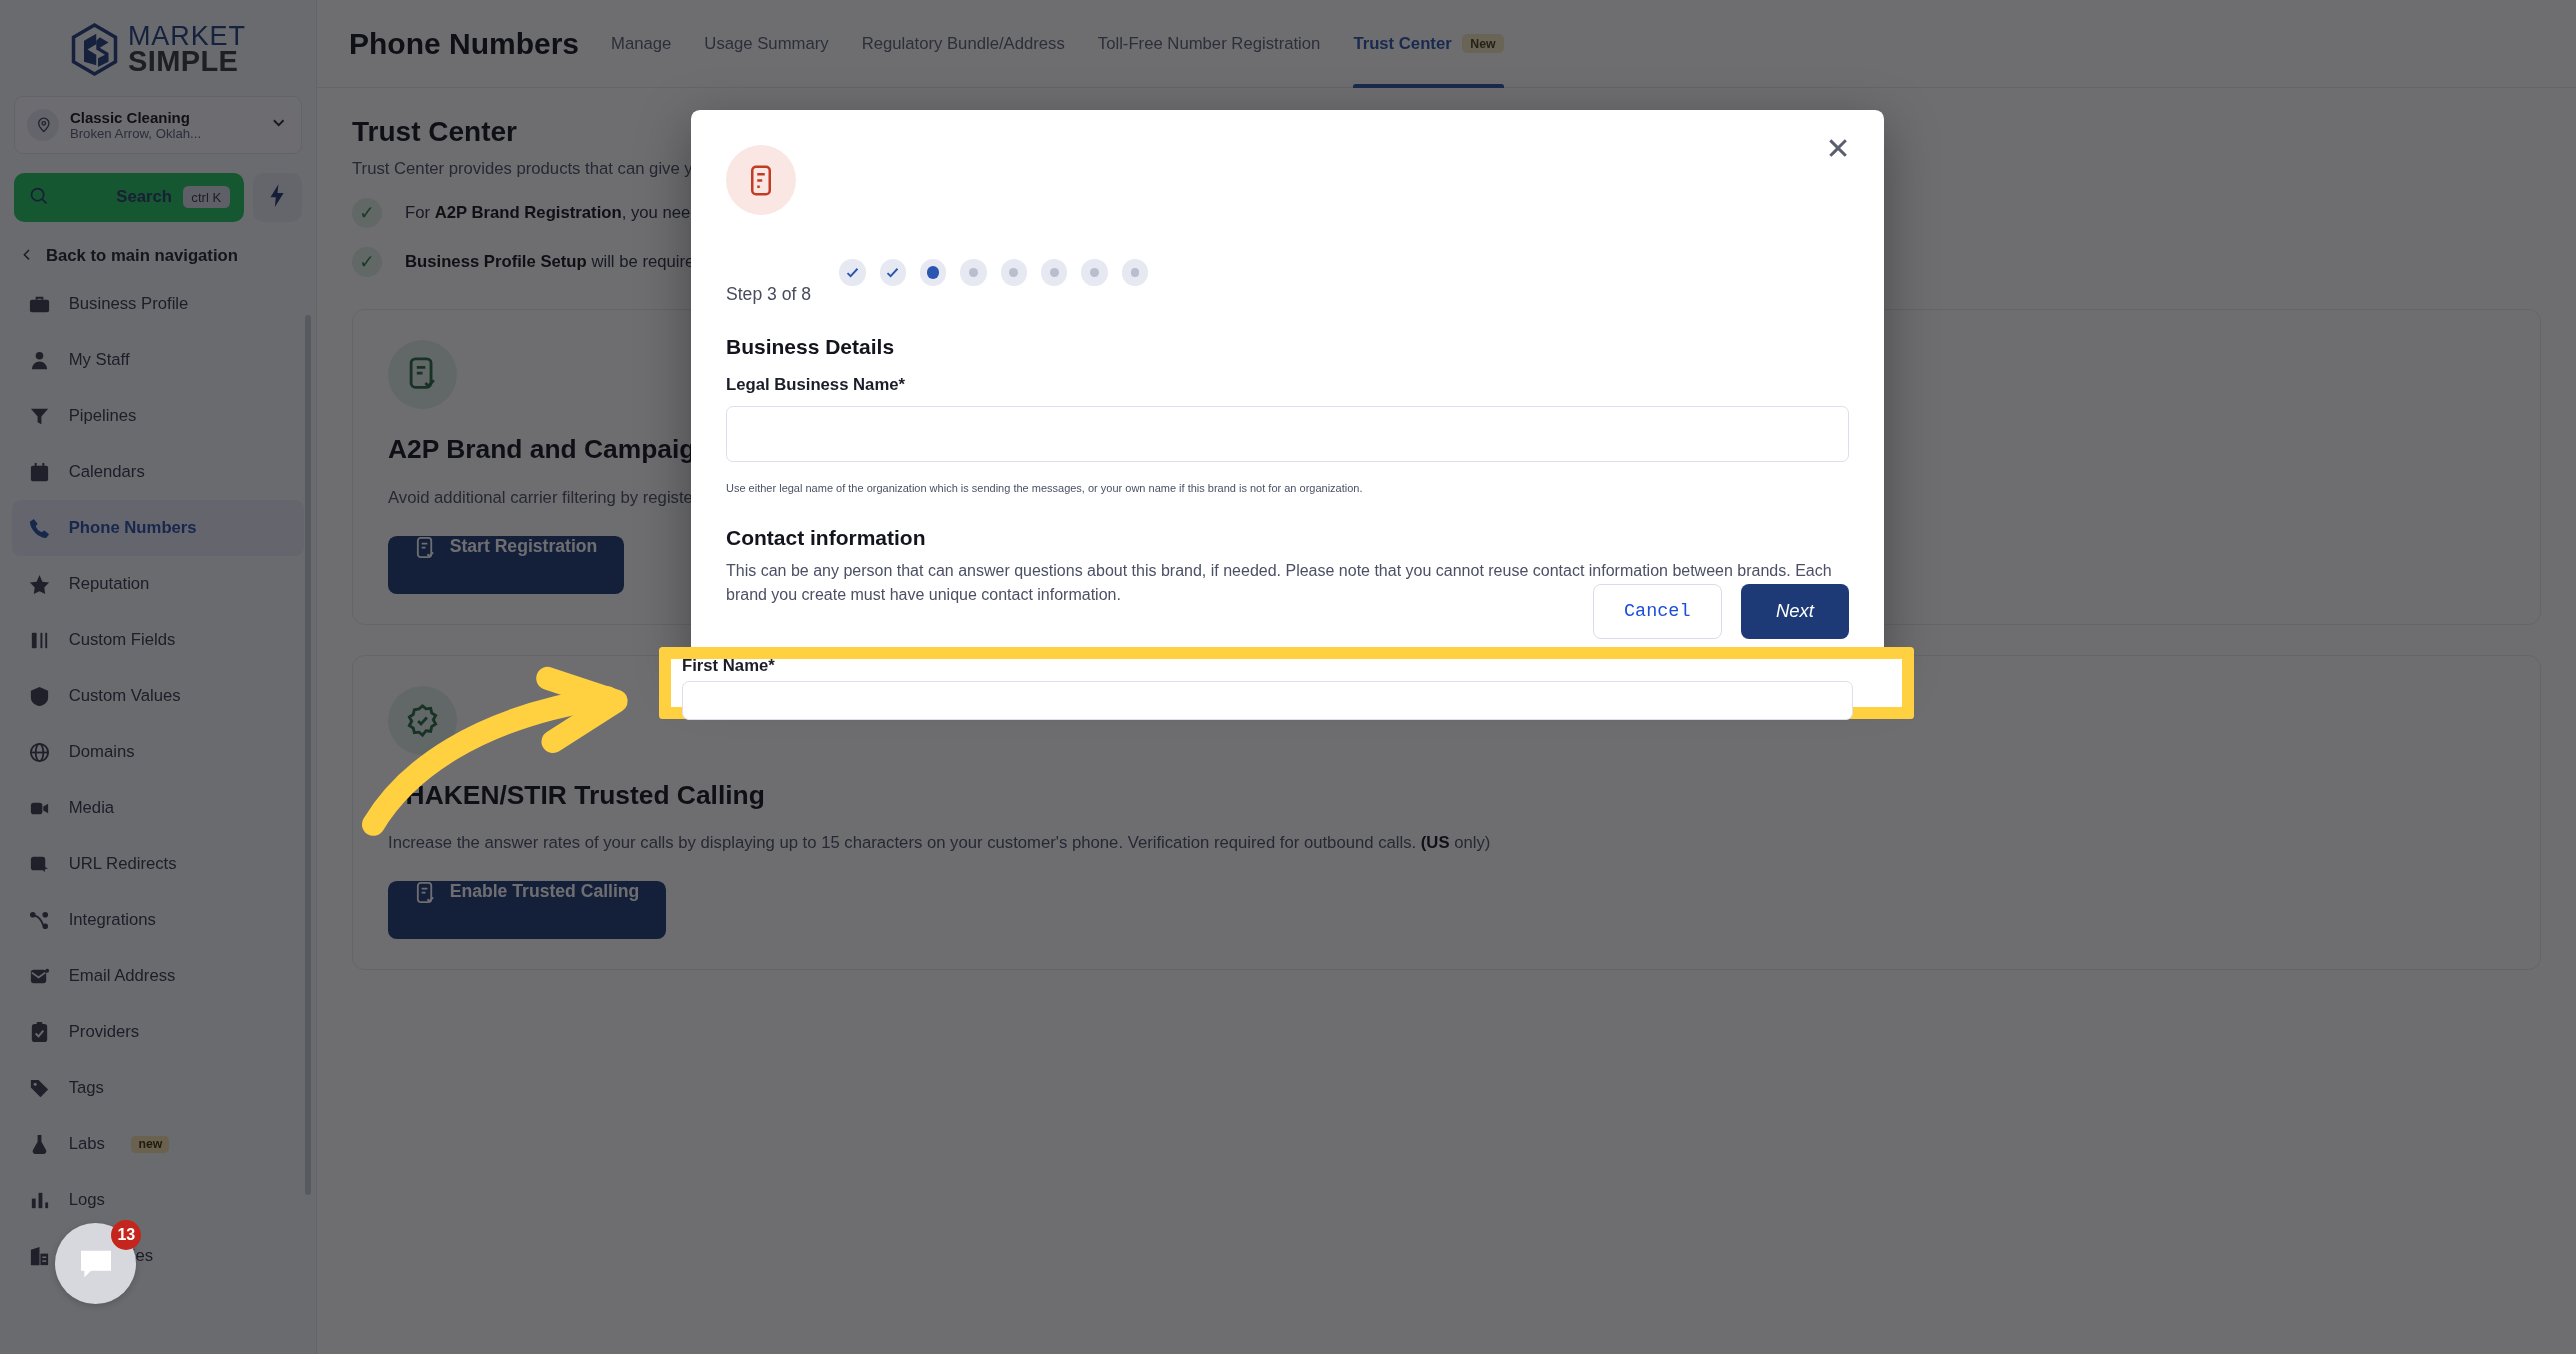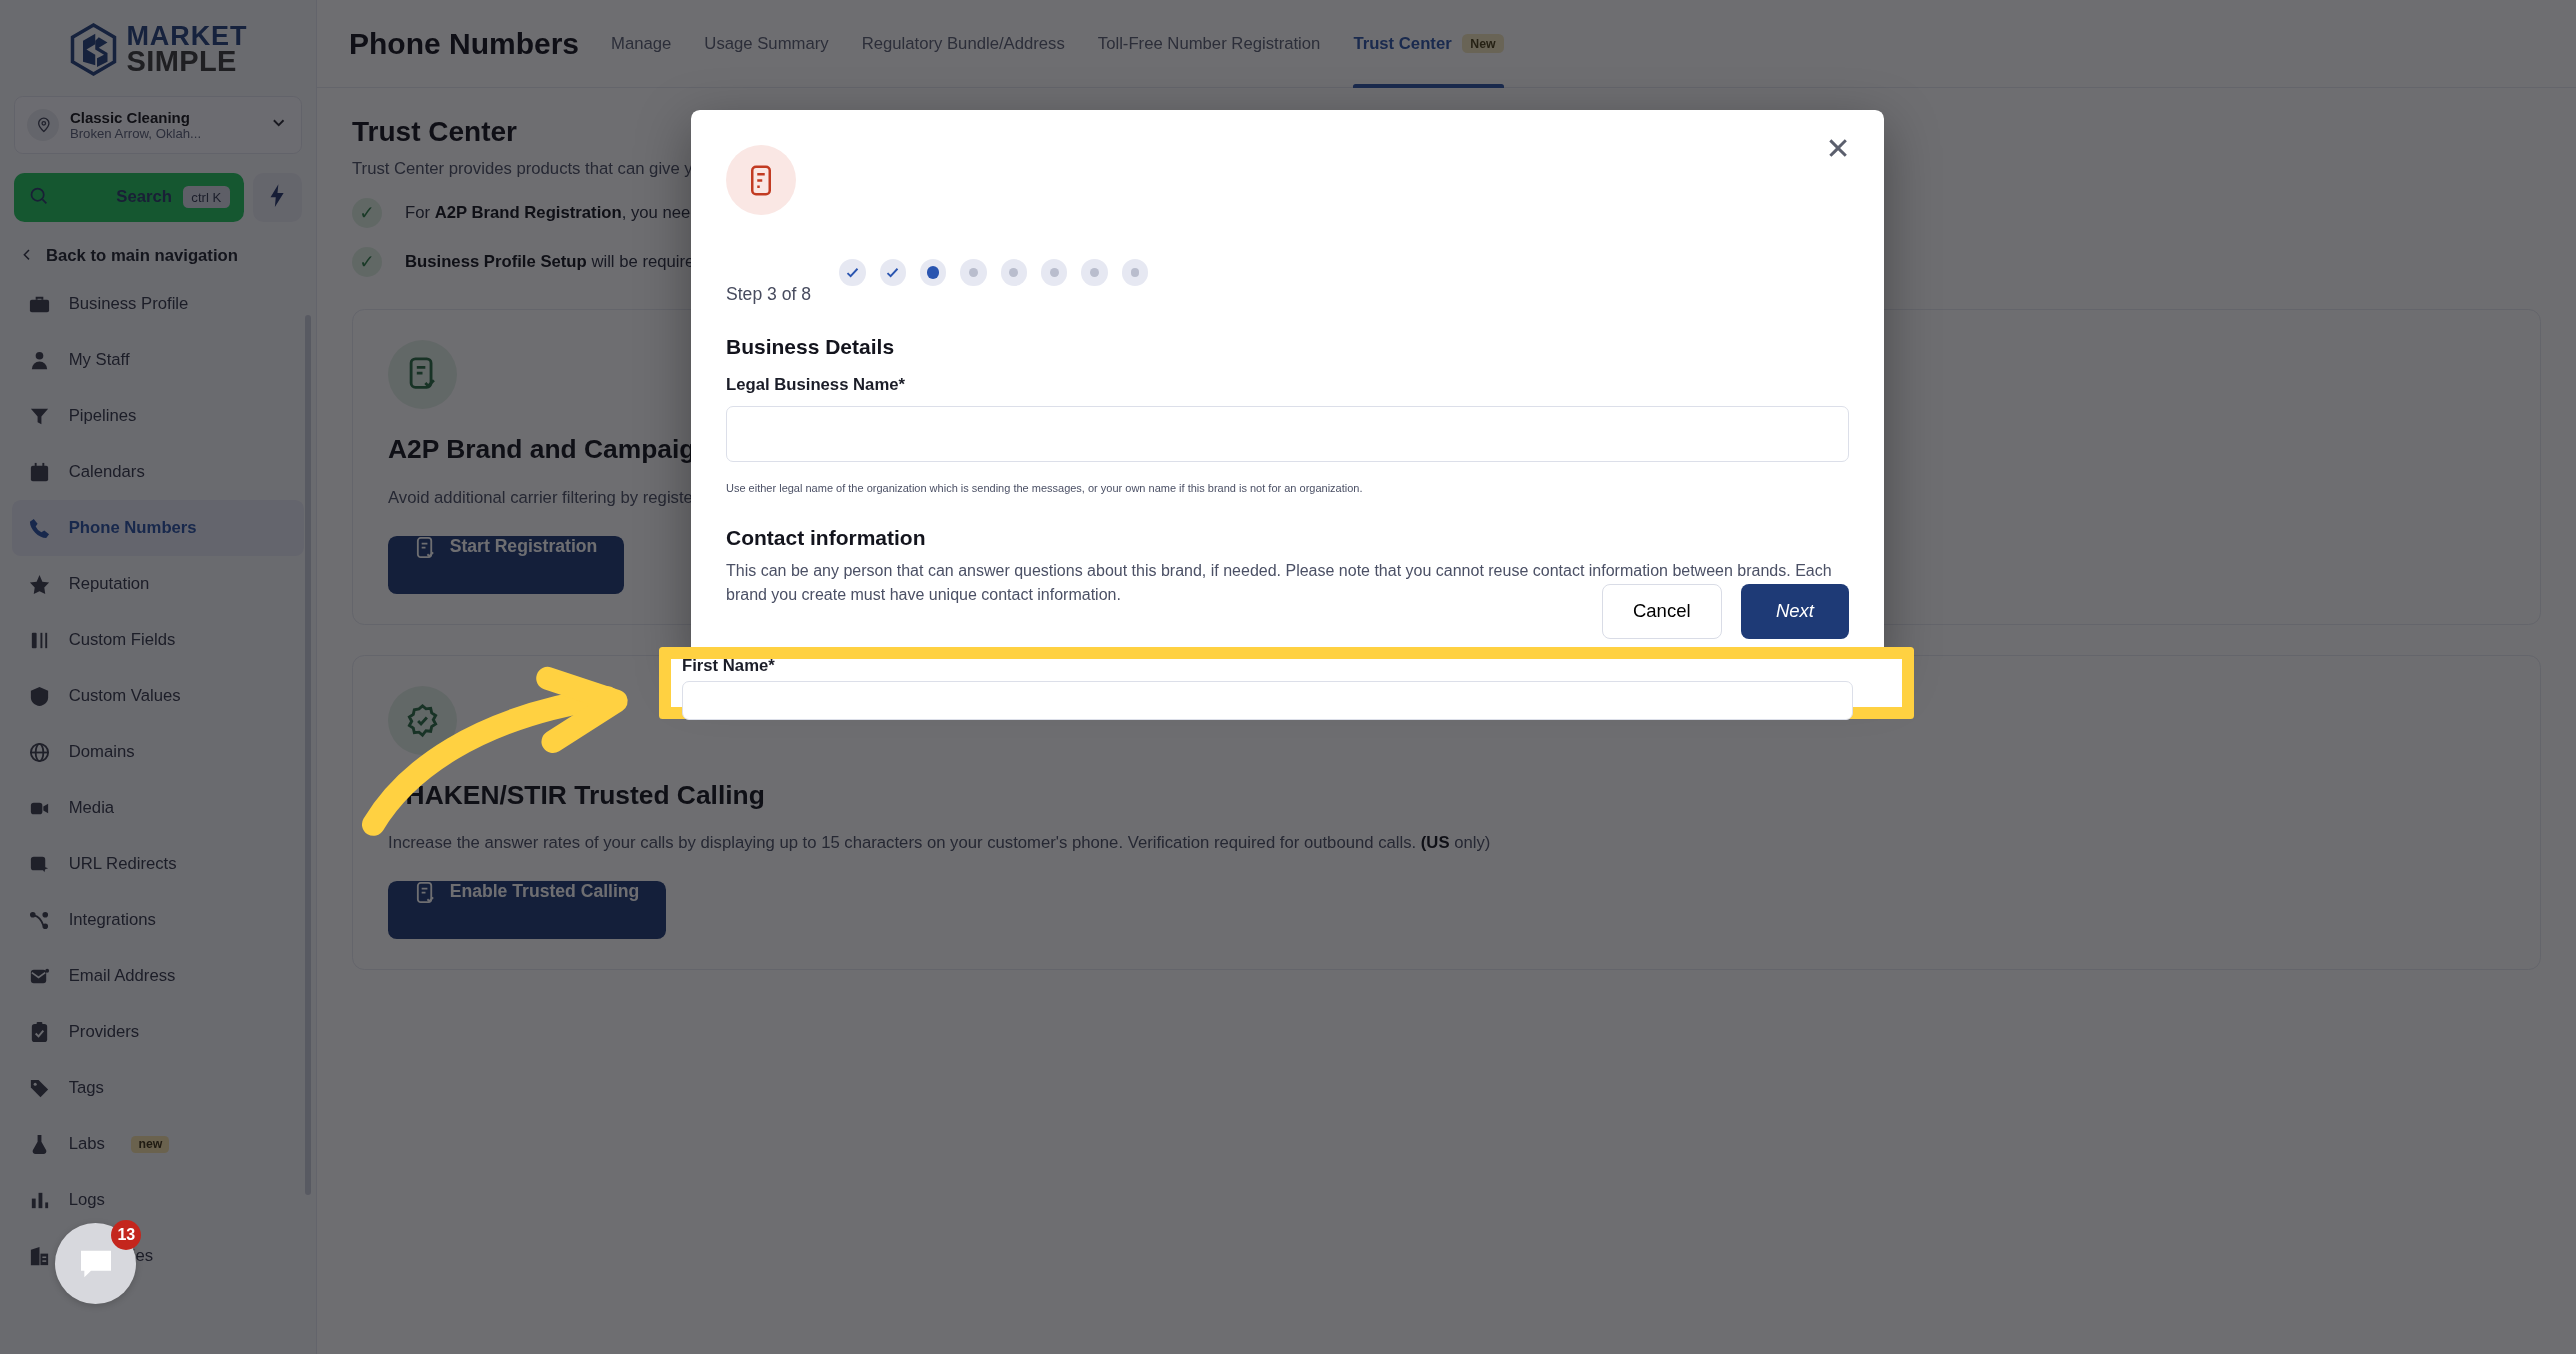--- a/index.html
+++ b/index.html
@@ -17,21 +17,21 @@
   
   .sidebar {
     position:absolute; left:0; top:0; width:317px; height:1355px;
     background:#f6f7fb; border-right:0.9px solid #e4e6ef;
     z-index:10; overflow:hidden;
   }
   .logo-wrap { padding:23px 0 16px; display:flex; justify-content:center; align-items:center; }
   .logo { display:flex; align-items:center; gap:8.8px; }
   .logo-mark { width:49px; height:53px; }
   .logo-text { display:flex; flex-direction:column; line-height:.88; }
-  .logo-top { font-size:27px; letter-spacing:0.9px; color:#24427e; font-weight:700; }
+  .logo-top { font-size:27px; letter-spacing:0.9px; color:#24427e; font-weight:400; }
   .logo-bottom { font-size:29px; letter-spacing:0.4px; color:#3b3b3b; font-weight:700; }
 
   .loc-card {
     margin:3.5px 14px 0; border:0.9px solid #e2e4ee; border-radius:8.8px;
     height:58px; display:flex; align-items:center; gap:10.6px; padding:0 12.3px; background:#fbfbfe;
   }
   .loc-avatar {
     width:32px;height:32px;border-radius:50%;background:#e7e8f0;
     display:flex;align-items:center;justify-content:center;flex:0 0 auto;
   }
@@ -182,22 +182,22 @@
     font-size:16.7px; color:#13141d; padding:0 14px;
     font-family:"Liberation Sans",sans-serif; outline:none; resize:none;
   }
 
   .modal-foot{
     position:absolute; left:0; right:0; bottom:0; height:104px;
     display:flex; align-items:center; justify-content:flex-end; gap:19.4px; padding:0 35px;
   }
   .btn-cancel{
     height:55px; padding:0 30px; border:0.9px solid #d9dce6; background:#fff;
-    border-radius:8px; font-size:18.5px; color:#000000; cursor:pointer;
-    font-family:Liberation Sans, sans-serif;
+    border-radius:8px; font-size:18.5px; color:#1d4ed8; cursor:pointer;
+    font-family:Liberation Mono, monospace;
   }
   .btn-next{
     height:55px; padding:0 35px; border:none; background:#1e3a76; color:#fff;
     border-radius:8px; font-size:18.5px; cursor:pointer;
     font-family:"Liberation Sans",sans-serif;
     font-style:italic;
   }
 
   
   .arrow-anno{ position:absolute; left:352px; top:585px; width:379px; height:264px; z-index:70; pointer-events:none;}

